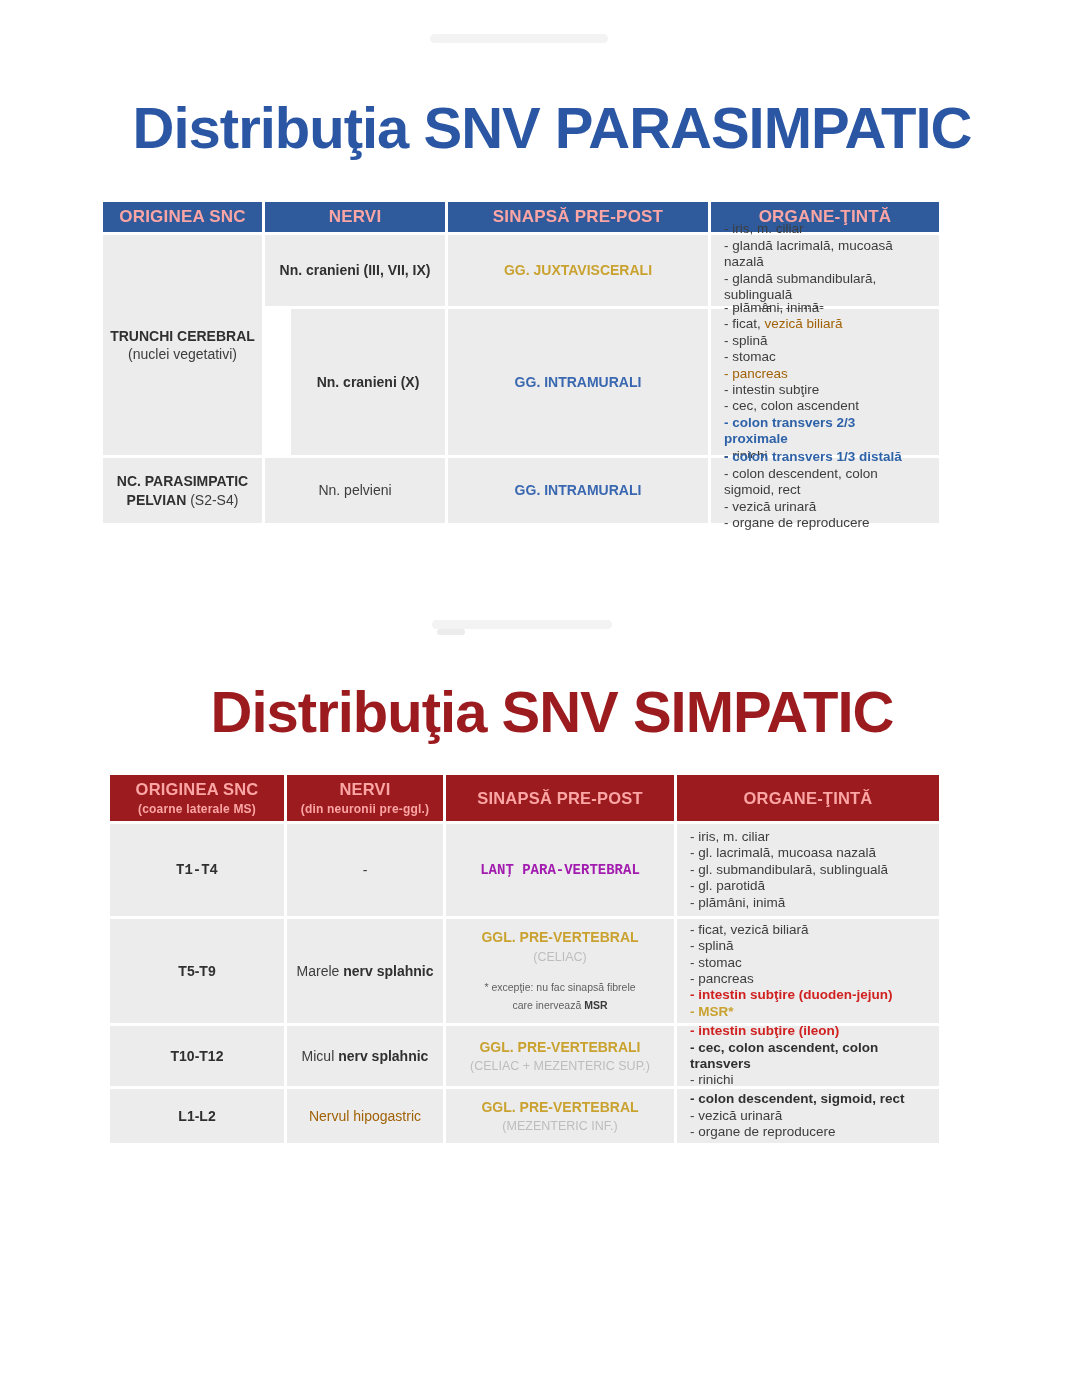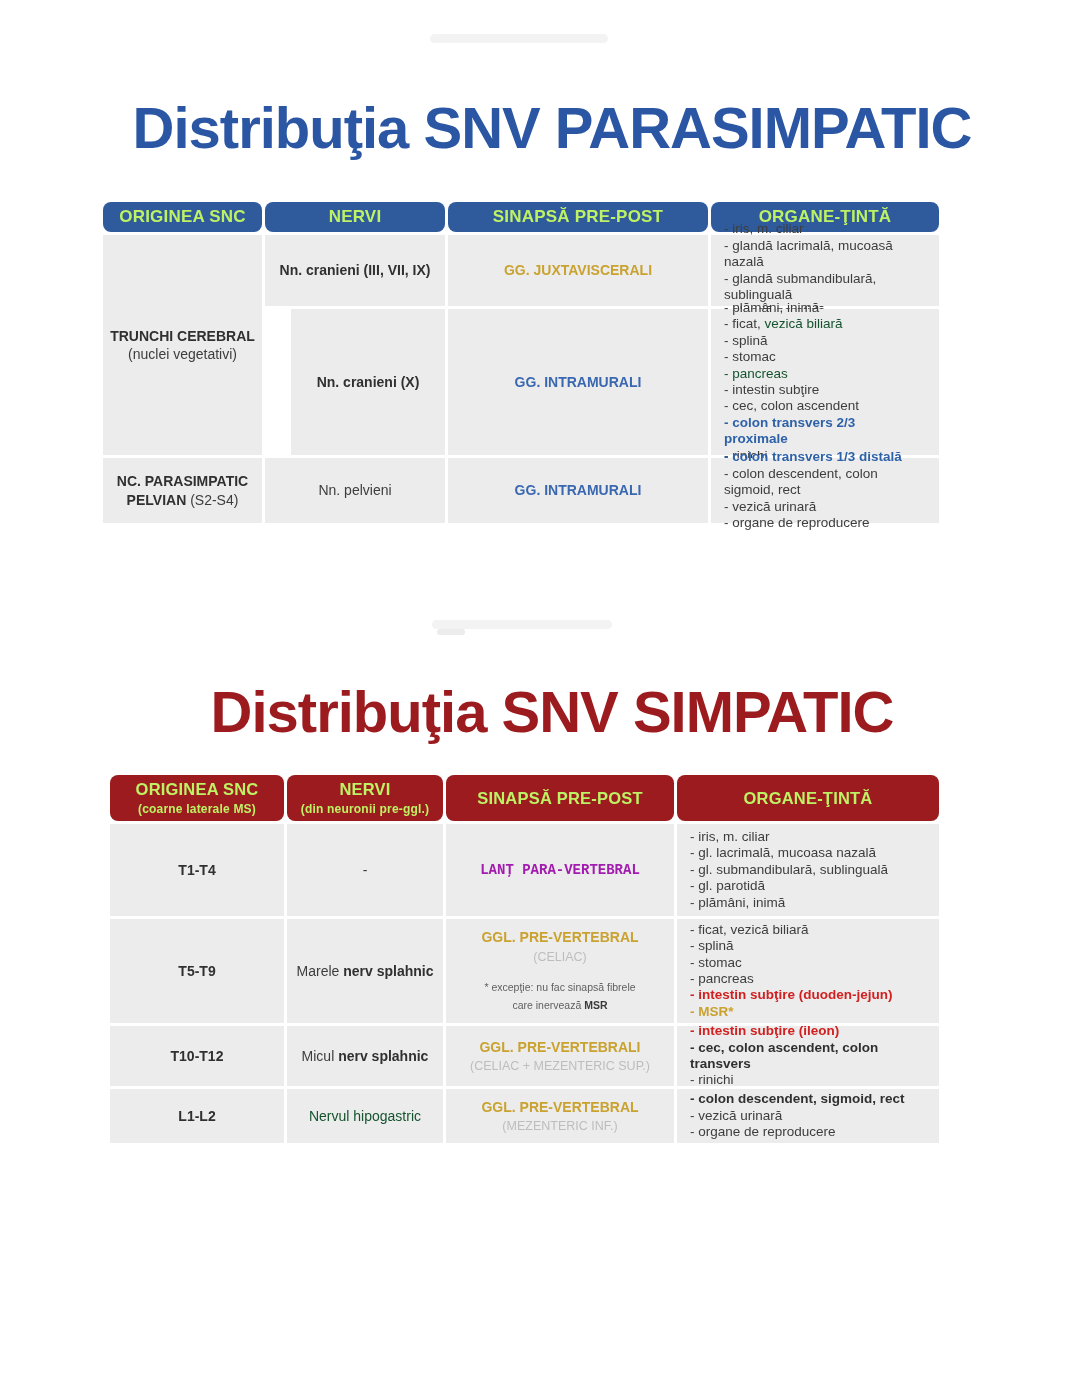--- a/index.html
+++ b/index.html
@@ -38,33 +38,32 @@
     justify-content:center;align-items:center;text-align:center;
     font-size:14px;color:#3d3d3d;line-height:1.32;padding:2px 4px;
     box-sizing:border-box;
   }
   .cell .line{width:100%;}
   .organ{
     align-items:center;text-align:left;
     padding:5px 20px 5px 13px;font-size:13.5px;line-height:16.4px;
   }
   .th{
-    color:#bef264;font-weight:700;font-size:17px;line-height:1.12;
+    color:#fca5a5;font-weight:700;font-size:17px;line-height:1.12;
     letter-spacing:0.2px;
-    border-radius:8px;
   }
   .t1 .th{background:#2f5b9d;}
   .t2 .th{background:#9b1b1e;font-size:16.5px;}
   .sg-b{font-weight:700;color:#303030;}
   .sg-gold{color:#c9a22f;font-weight:700;}
   .sg-blue{color:#3a68b0;font-weight:700;}
   .sg-bluebold{color:#2e62a8;font-weight:700;}
   .sg-red{color:#a21caf;font-weight:800;font-family:Liberation Mono, monospace;}
   .sg-redbright{color:#d02020;font-weight:700;}
-  .sg-gray{color:#14532d;}
+  .sg-gray{color:#a16207;}
   .sg-graylight{color:#bdbdbd;font-size:12.5px;}
   .sg-note{font-size:10.5px;color:#5f5f5f;}
   .sg-noteb{font-size:10.5px;color:#3a3a3a;font-weight:700;}
   .sg-sub{font-size:12px;font-weight:700;}
 </style>
 </head>
 <body>
 
 <div class="soft-divider" style="left:430px;top:34px;width:178px;height:9px;"></div>
 <div class="soft-divider" style="left:432px;top:620px;width:180px;height:9px;"></div>
@@ -144,21 +143,21 @@
     <div class="cell th" style="grid-area: 1 / 2;">
       <div class="line"><span>NERVI</span></div>
       <div class="line"><span class="sg-sub">(din neuronii pre-ggl.)</span></div>
     </div>
     <div class="cell th" style="grid-area: 1 / 3;">
       <div class="line"><span>SINAPSĂ PRE-POST</span></div>
     </div>
     <div class="cell th" style="grid-area: 1 / 4;">
       <div class="line"><span>ORGANE-ŢINTĂ</span></div>
     </div>
-    <div class="cell" style="grid-area: 2 / 1;">
+    <div class="cell" style="grid-area: 2 / 1; font-family: Liberation Mono, monospace;">
       <div class="line"><span class="sg-b">T1-T4</span></div>
     </div>
     <div class="cell" style="grid-area: 2 / 2;">
       <div class="line"><span>-</span></div>
     </div>
     <div class="cell" style="grid-area: 2 / 3;">
       <div class="line"><span class="sg-red">LANŢ PARA-VERTEBRAL</span></div>
     </div>
     <div class="cell organ" style="grid-area: 2 / 4;">
       <div class="line"><span>- iris, m. ciliar</span></div>

